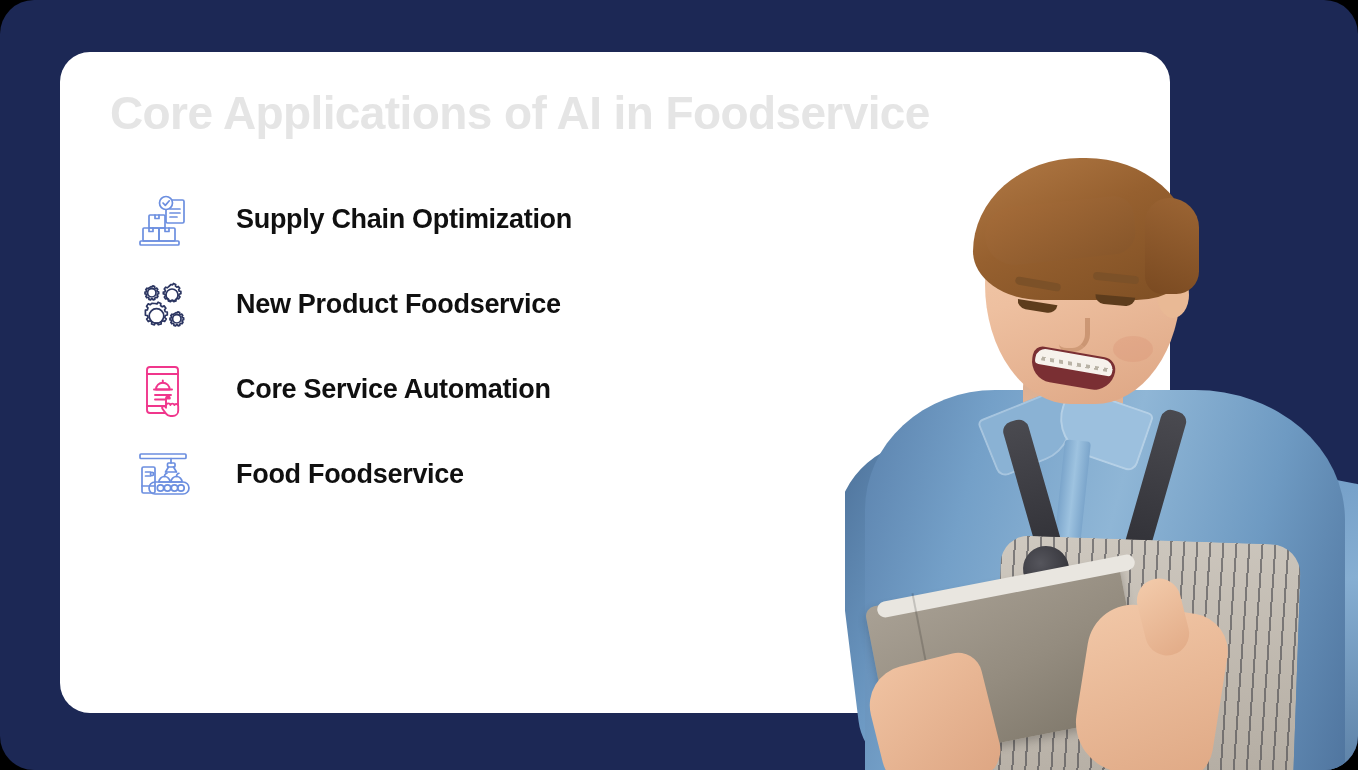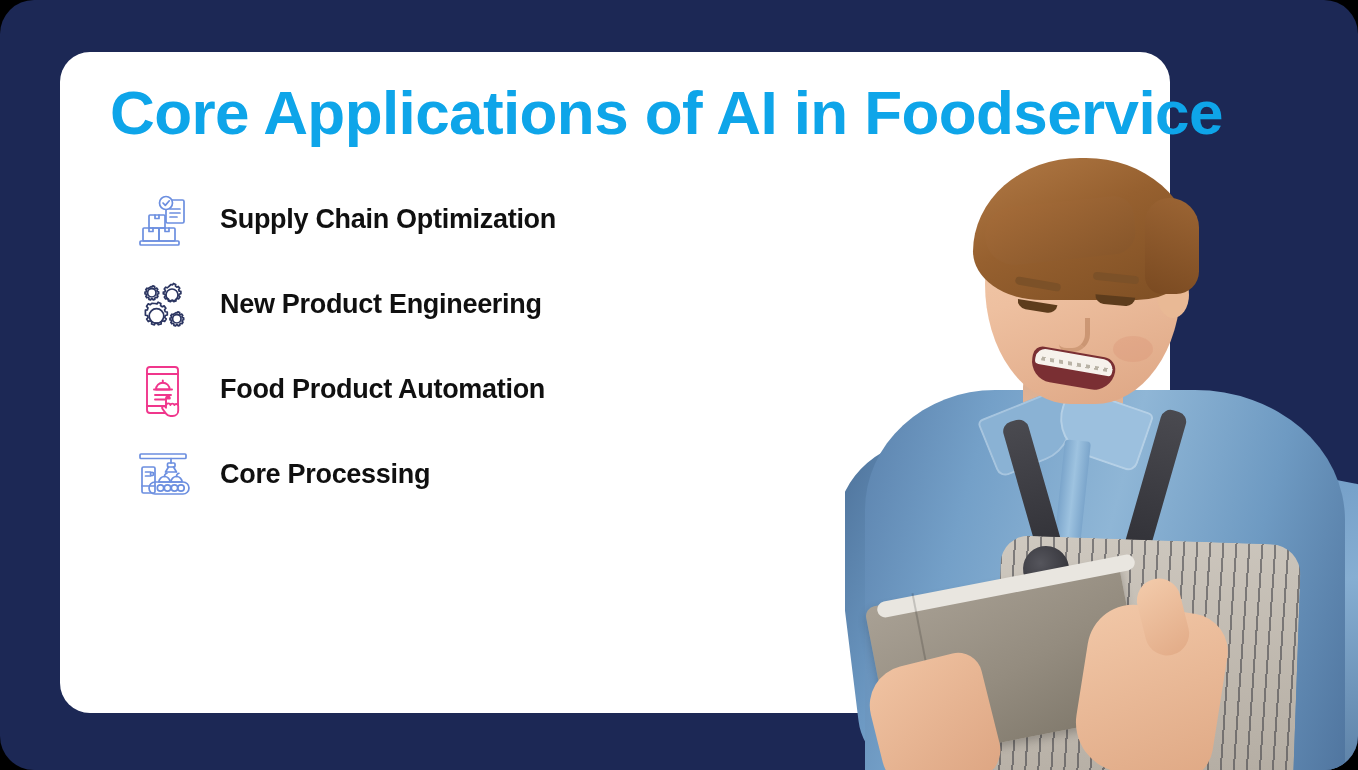--- a/index.html
+++ b/index.html
@@ -42,25 +42,25 @@
     height: 661px;
     background: #FFFFFF;
     border-radius: 30px;
   }
 
   
   #page-title {
     position: absolute;
     left: 110px;
     top: 85px;
-    font-size: 62px;
+    font-size: 46px;
     line-height: 56px;
     font-weight: 700;
     letter-spacing: -0.6px;
-    color: #0ea5e9;
+    color: #e5e5e5;
     white-space: nowrap;
   }
 
   
   #feature-list {
     position: absolute;
     left: 130px;
     top: 177px;
     width: 760px;
   }
@@ -76,21 +76,21 @@
     width: 66px;
     height: 66px;
     flex: 0 0 66px;
     display: flex;
     align-items: center;
     justify-content: center;
   }
   .feature-icon svg { display: block; }
 
   .feature-label {
-    margin-left: 24px;
+    margin-left: 40px;
     font-size: 27px;
     font-weight: 700;
     letter-spacing: -0.3px;
     color: #101010;
     white-space: nowrap;
   }
 
   
   #worker-photo {
     position: absolute;
@@ -387,36 +387,36 @@
             <g>
               <path d="M18 11.6l1.25.3.7-1.1 1.7.78-.2 1.27 1.05.82 1.17-.58 1.12 1.47-.85.97.42 1.25 1.28.15.03 1.85-1.25.27-.35 1.27.9.9-1 1.55-1.2-.47-1 .82.1 1.28-1.8.45-.62-1.12-1.27.08-.55 1.17-1.75-.64.15-1.28-1-.78-1.18.53-1.05-1.55.9-.93-.4-1.2-1.28-.22v-1.82l1.27-.24.37-1.24-.9-.93 1.07-1.52 1.17.55 1-.8z"></path>
               <circle cx="18.8" cy="17.8" r="4.2"></circle>
             </g>
             <g>
               <path d="M43 37.6l1.25.3.7-1.1 1.7.78-.2 1.27 1.05.82 1.17-.58 1.12 1.47-.85.97.42 1.25 1.28.15.03 1.85-1.25.27-.35 1.27.9.9-1 1.55-1.2-.47-1 .82.1 1.28-1.8.45-.62-1.12-1.27.08-.55 1.17-1.75-.64.15-1.28-1-.78-1.18.53-1.05-1.55.9-.93-.4-1.2-1.28-.22v-1.82l1.27-.24.37-1.24-.9-.93 1.07-1.52 1.17.55 1-.8z"></path>
               <circle cx="43.8" cy="43.8" r="4.2"></circle>
             </g>
           </svg>
         </div>
-        <div class="feature-label">New Product Engineering</div>
+        <div class="feature-label">New Product Foodservice</div>
       </div>
 
       <div class="feature-row">
         <div class="feature-icon">
           <svg width="60" height="60" viewBox="0 0 60 60" fill="none" stroke="#F0368C" stroke-width="1.9" stroke-linecap="round" stroke-linejoin="round">
             <rect x="14" y="7" width="31" height="46" rx="3"></rect>
             <path d="M14 14h31M14 46h31"></path>
             <path d="M23 29.5a6.8 6.8 0 0 1 13.6 0z"></path>
             <path d="M21 29.5h18"></path>
             <path d="M29.8 22.5v-2"></path>
             <path d="M22 35h16M22 39.5h10"></path>
             <path d="M33 38.5v7.5c0-1.5 1-2.6 2.3-2.6 1.1 0 1.9.7 2.1 1.6.3-.8 1-1.4 1.9-1.4 1 0 1.8.6 2.05 1.5.3-.7.95-1.15 1.7-1.15 1.2 0 2.15 1 2.15 2.4v4.1c0 3.1-2.3 5.6-5.6 5.6h-2.2c-2 0-3.3-.9-4.4-2.4l-3.4-4.7c-.6-.85-.45-1.9.3-2.45.8-.6 1.9-.45 2.5.35l.6.85V38.5c0-1.1.85-1.95 1.9-1.95s1.9.85 1.9 1.95z" fill="#ffffff"></path>
           </svg>
         </div>
-        <div class="feature-label">Food Product Automation</div>
+        <div class="feature-label">Core Service Automation</div>
       </div>
 
       <div class="feature-row">
         <div class="feature-icon">
           <svg width="60" height="60" viewBox="0 0 60 60" fill="none" stroke="#6C8FE0" stroke-width="1.7" stroke-linecap="round" stroke-linejoin="round">
             <rect x="7" y="9" width="46" height="4.5" rx="1"></rect>
             <path d="M38 13.5v4.5"></path>
             <rect x="34.5" y="18" width="7.5" height="4" rx="1"></rect>
             <path d="M35.5 22l-3 5M40.5 22l3 5M32.5 27h11"></path>
             <rect x="9" y="22" width="13" height="26" rx="1.5"></rect>
@@ -427,21 +427,21 @@
             <path d="M31.5 31.5c0-1.6 1-2.8 2.4-3.2"></path>
             <path d="M38 37a5.5 5.5 0 1 1 11 0z"></path>
             <path d="M43.5 31.5c0-1.6 1-2.8 2.4-3.2"></path>
             <path d="M22 37h28a6 6 0 0 1 0 12H22a6 6 0 0 1 0-12z"></path>
             <circle cx="27.5" cy="43" r="3.2"></circle>
             <circle cx="34.5" cy="43" r="3.2"></circle>
             <circle cx="41.5" cy="43" r="3.2"></circle>
             <circle cx="48" cy="43" r="3.2"></circle>
           </svg>
         </div>
-        <div class="feature-label">Core Processing</div>
+        <div class="feature-label">Food Foodservice</div>
       </div>
 
 
     </div>
 
     <div id="worker-photo">
       <div class="layer sleeve-left"></div>
       <div class="layer sleeve-right"></div>
       <div class="layer shirt"></div>
       <div class="layer neck"></div>

